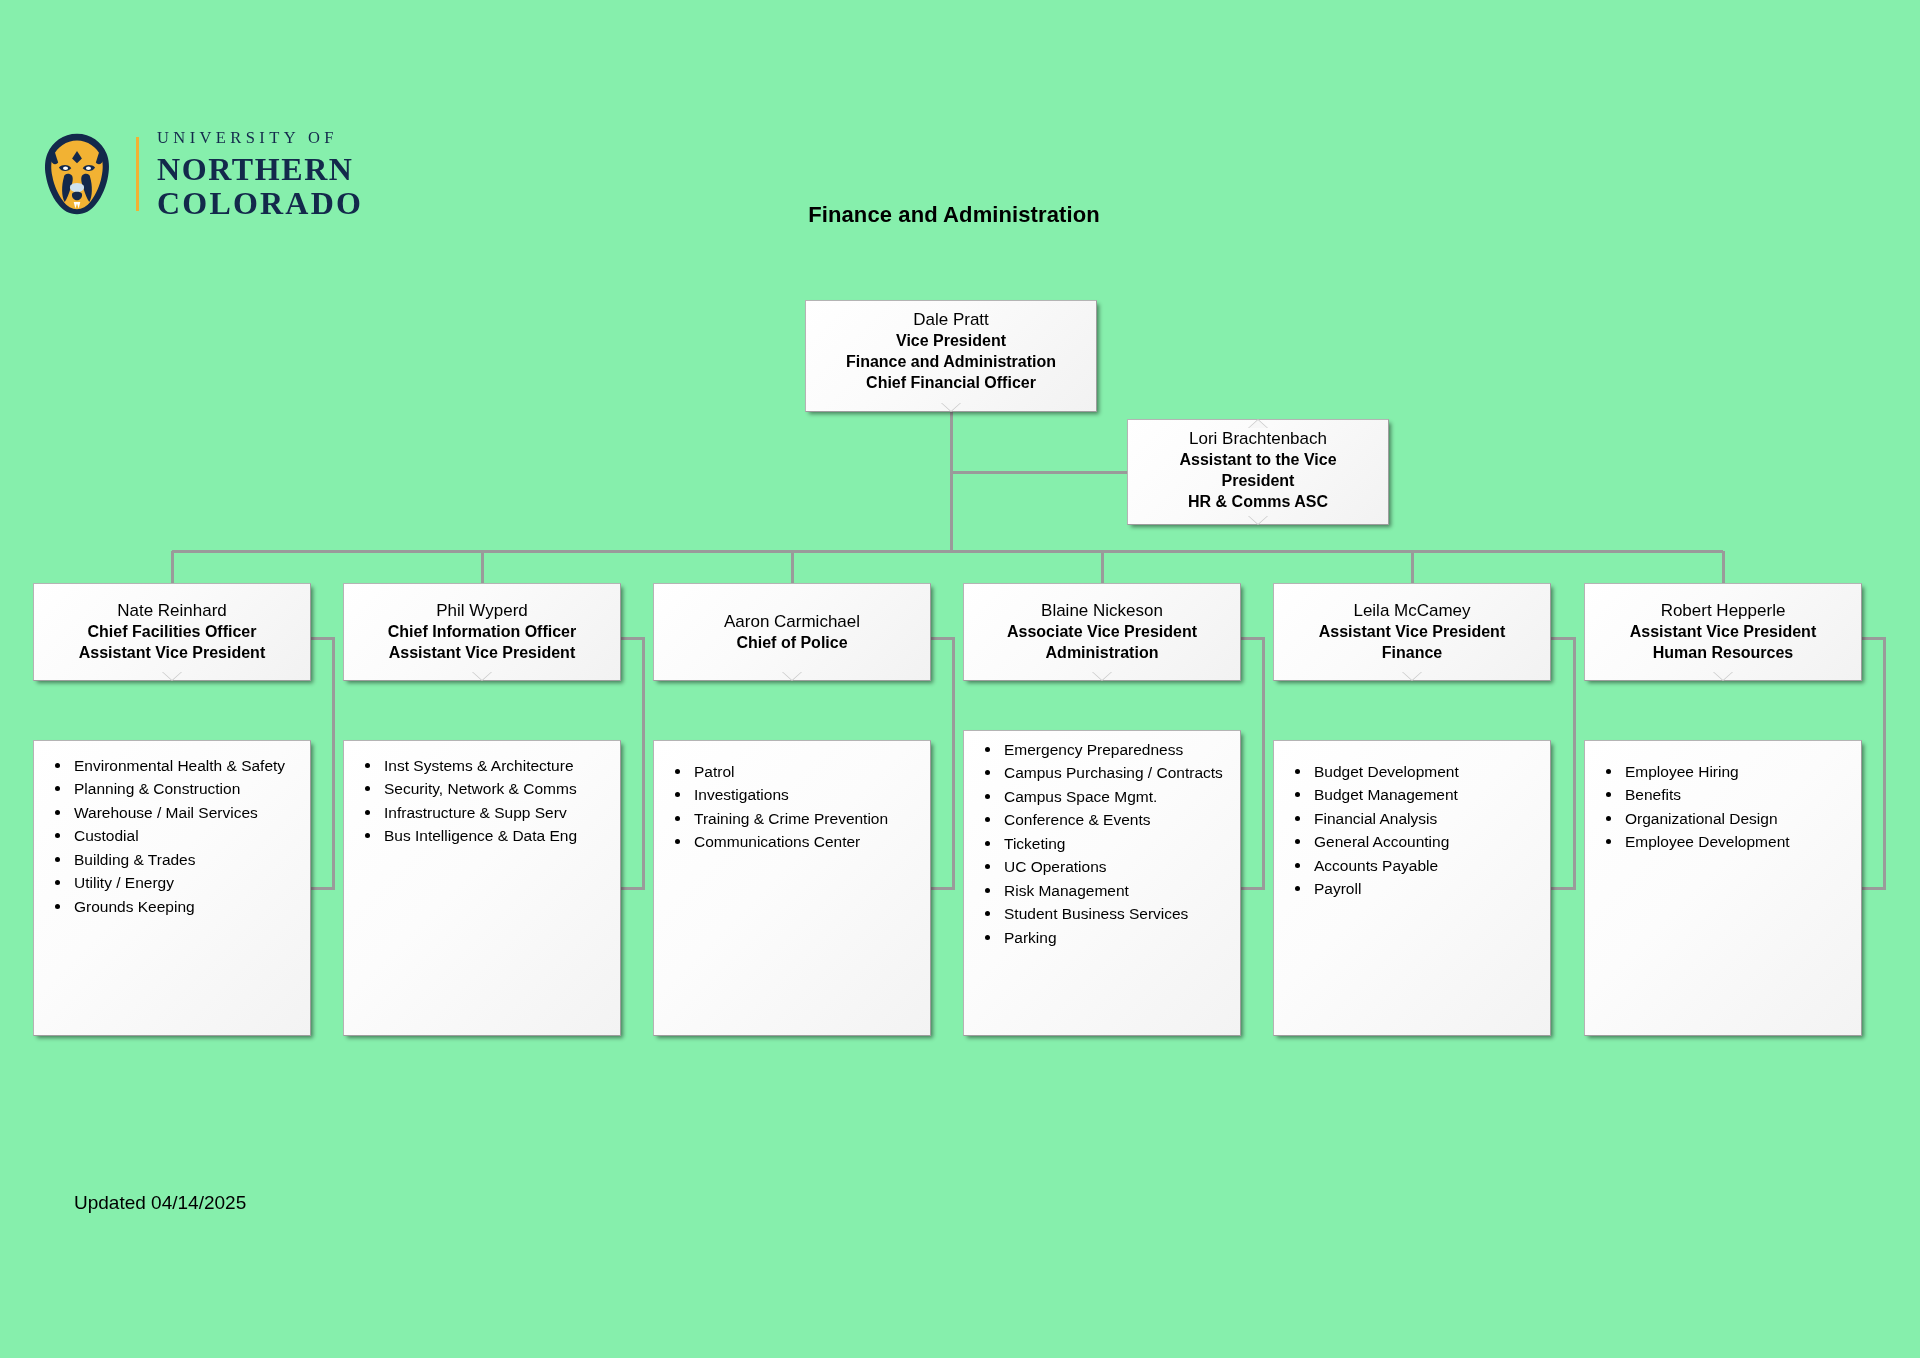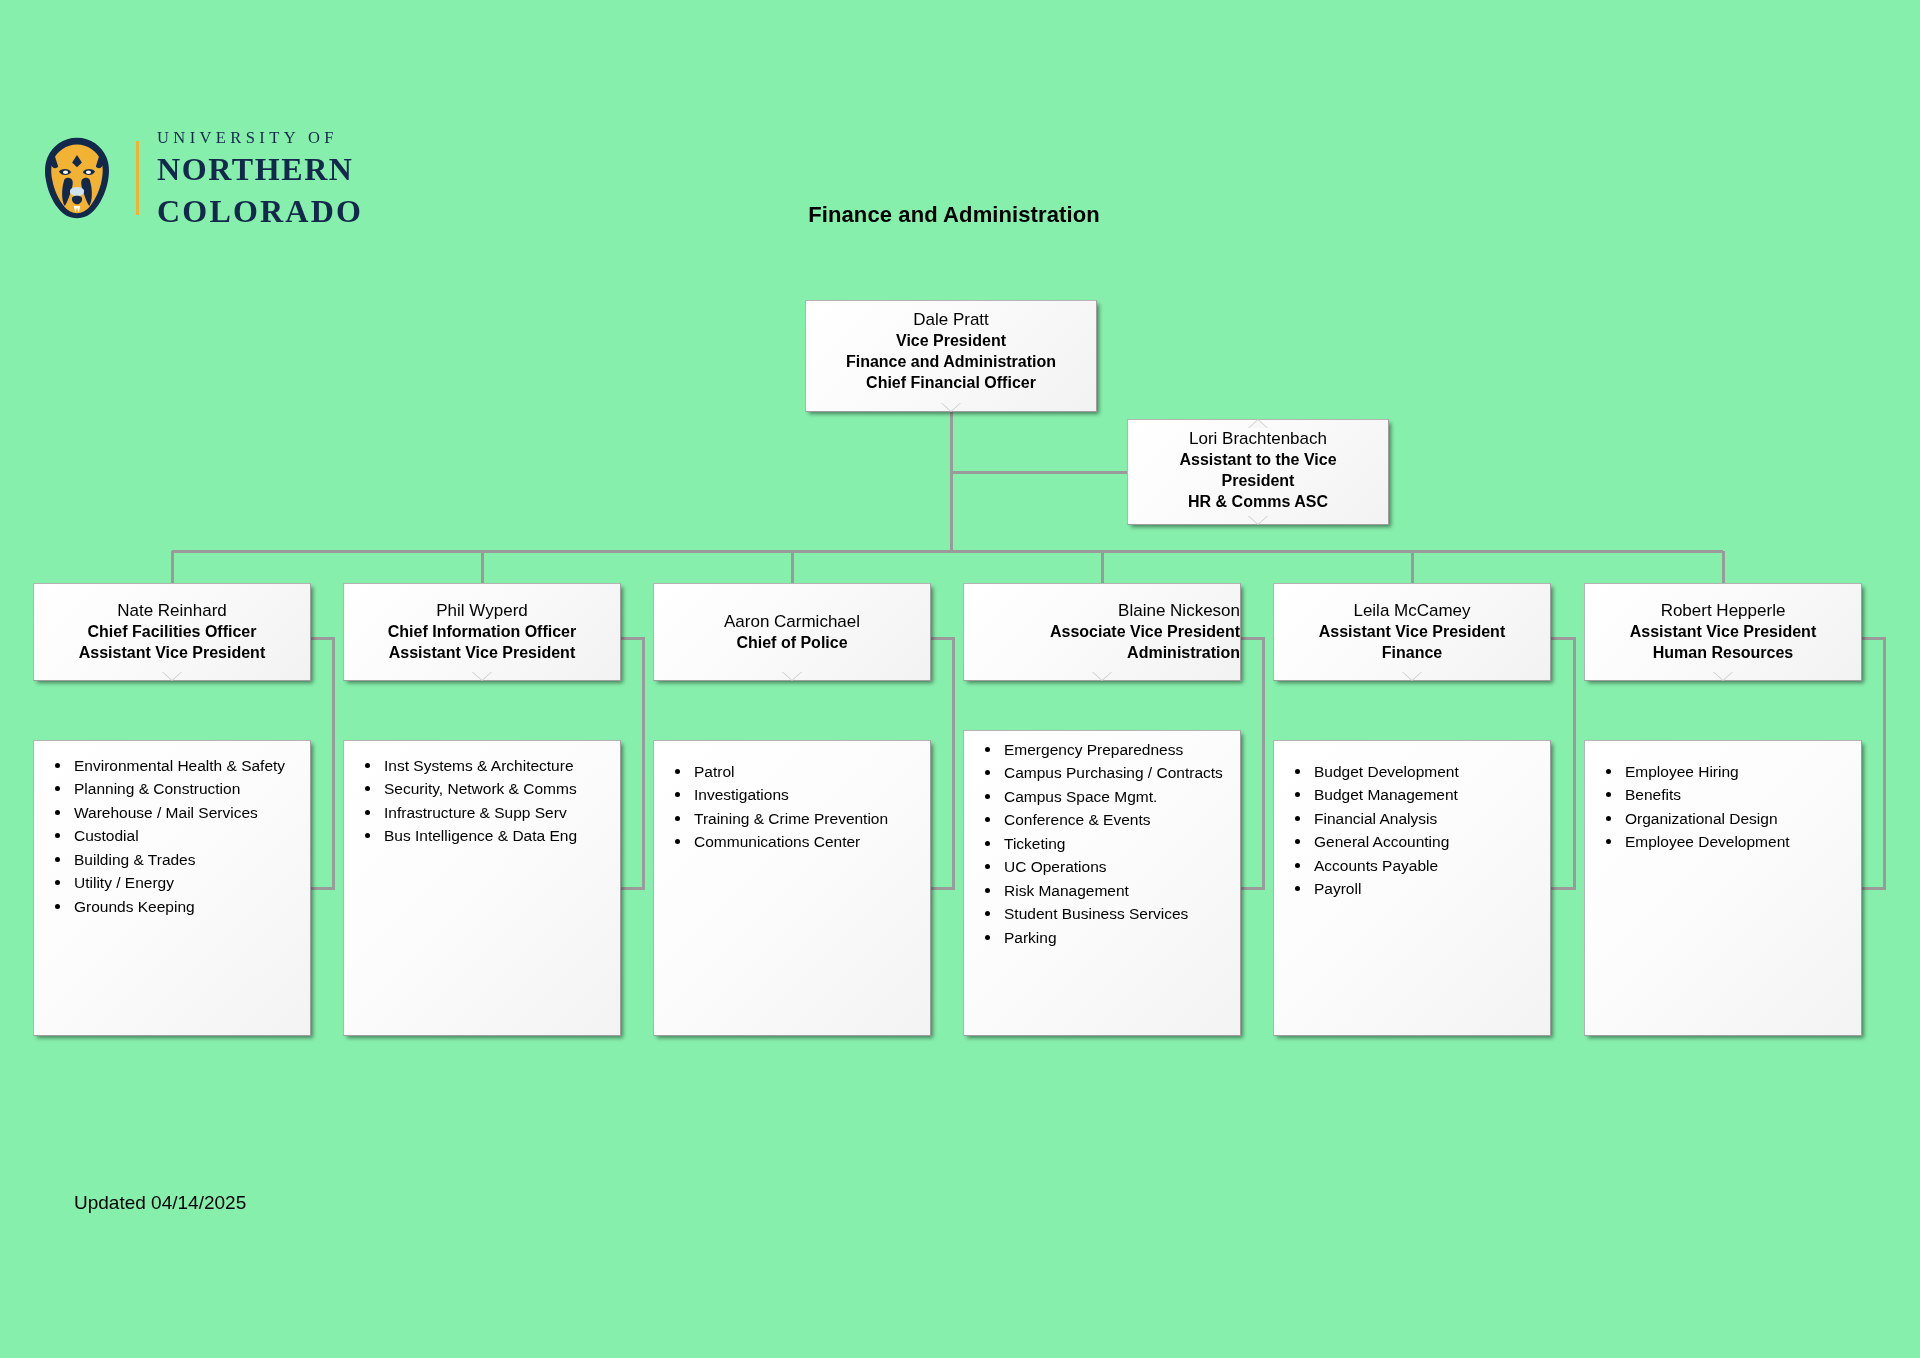--- a/index.html
+++ b/index.html
@@ -50,21 +50,21 @@
   #wm-top {
     font-size: 16.5px;
     letter-spacing: 4.4px;
     font-weight: 400;
     margin-bottom: 6px;
   }
   #wm-mid {
     font-size: 32px;
     letter-spacing: 1.6px;
     font-weight: 700;
-    margin-bottom: 10px;
+    margin-bottom: 2px;
   }
   #wm-bot {
     font-size: 32px;
     letter-spacing: 2.2px;
     font-weight: 700;
   }
 
   
   #chart-title {
     position: absolute;
@@ -279,21 +279,21 @@
     <span class="chev chev-down-in"></span>
   </div>
 
   <div class="node" style="left:653px; top:583px; width:278px; height:98px; padding-top:27px;">
     <div class="nm">Aaron Carmichael</div>
     <div class="ttl">Chief of Police</div>
     <span class="chev chev-down"></span>
     <span class="chev chev-down-in"></span>
   </div>
 
-  <div class="node" style="left:963px; top:583px; width:278px; height:98px; padding-top:16px;text-align:right;">
+  <div class="node" style="left:963px; top:583px; width:278px; height:98px; padding-top:16px;">
     <div class="nm">Blaine Nickeson</div>
     <div class="ttl">Associate Vice President</div>
     <div class="ttl">Administration</div>
     <span class="chev chev-down"></span>
     <span class="chev chev-down-in"></span>
   </div>
 
   <div class="node" style="left:1273px; top:583px; width:278px; height:98px; padding-top:16px;">
     <div class="nm">Leila McCamey</div>
     <div class="ttl">Assistant Vice President</div>

